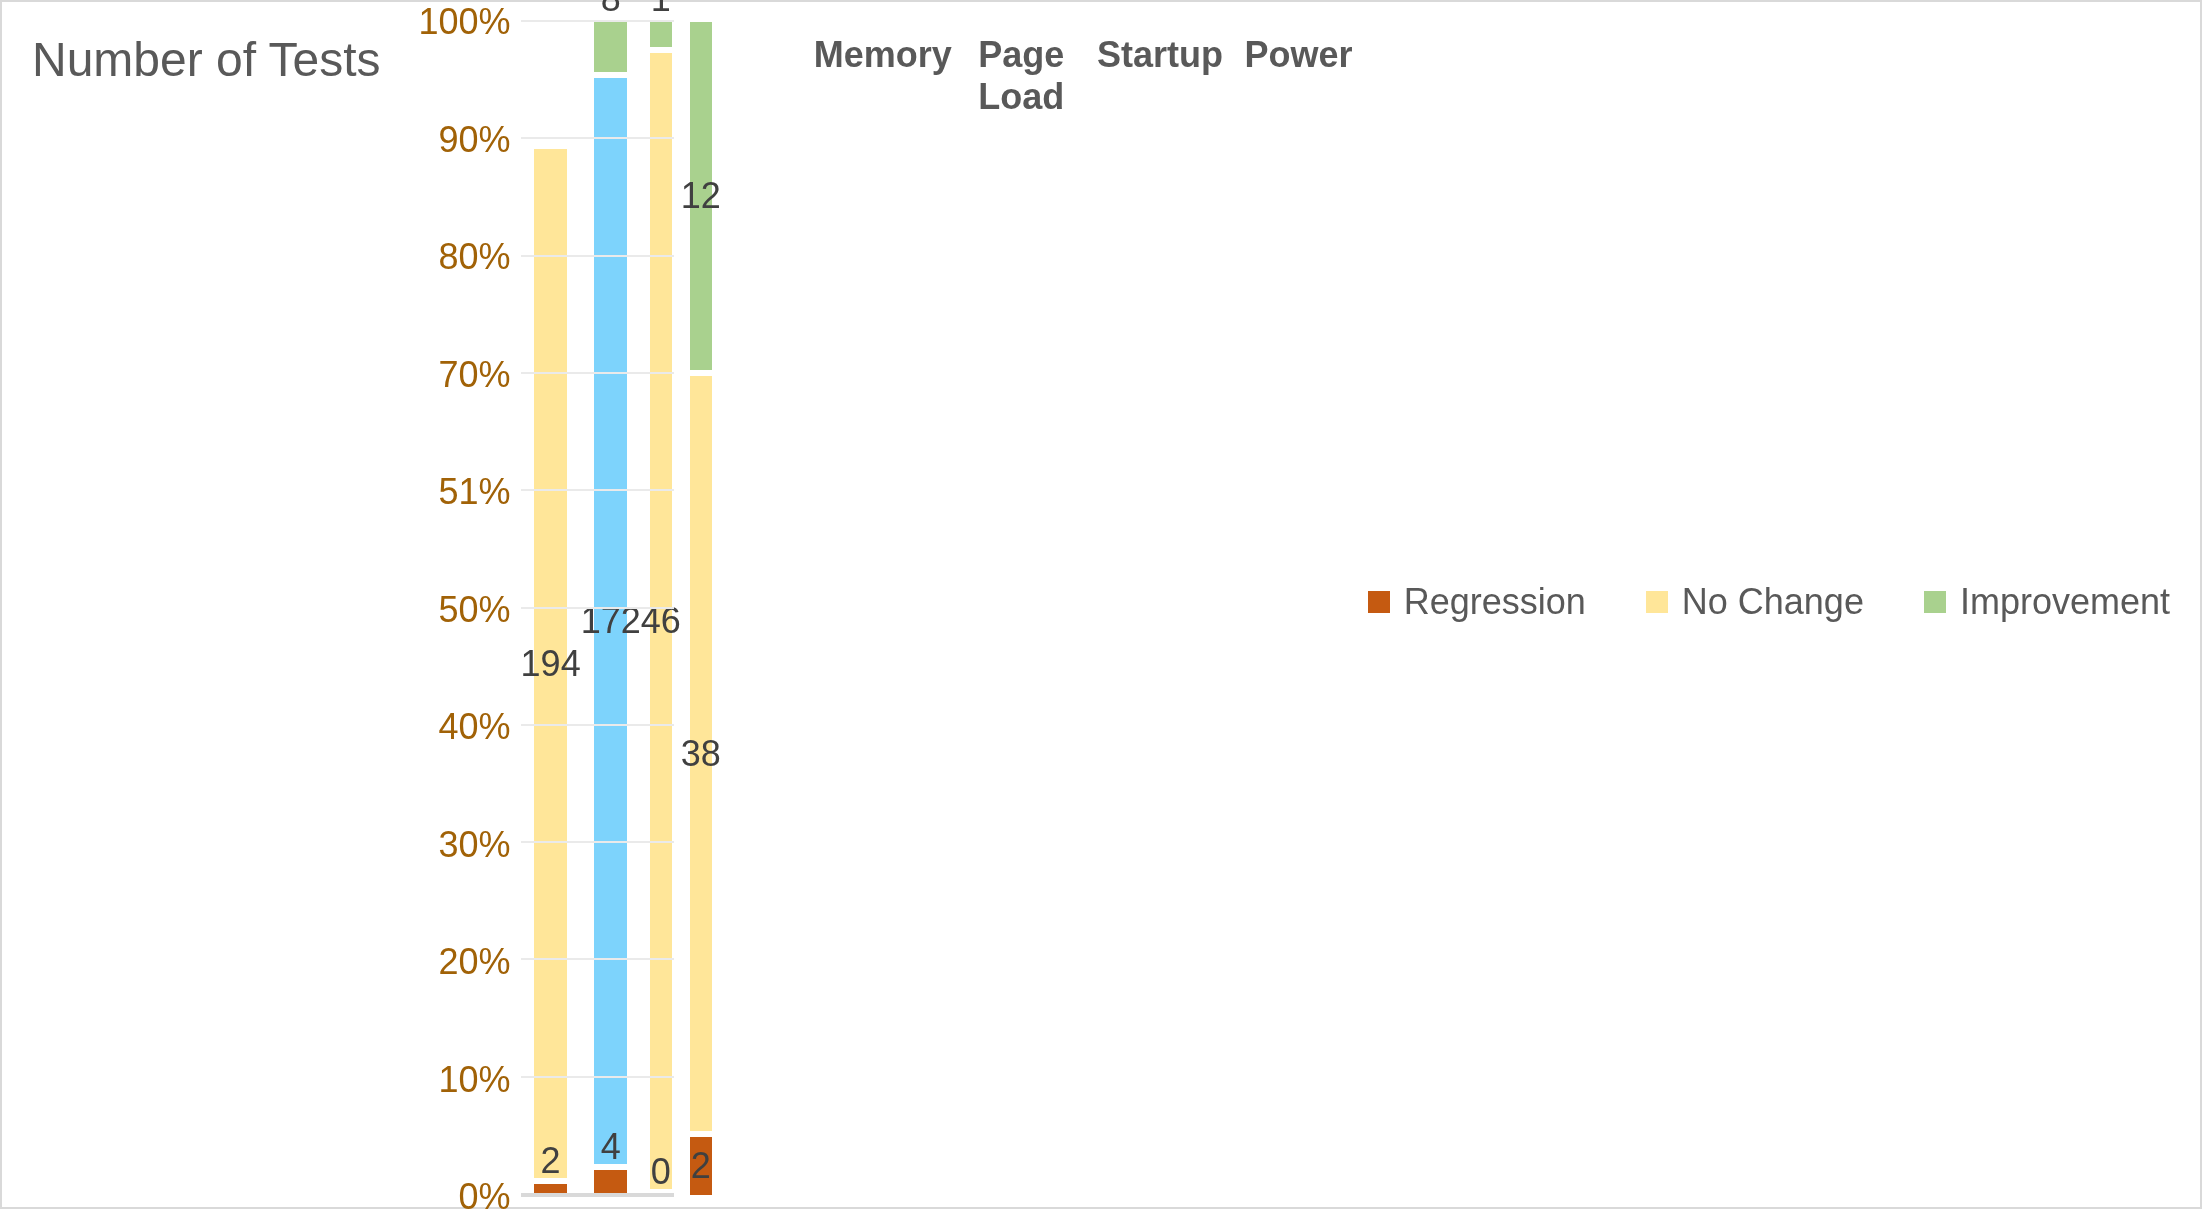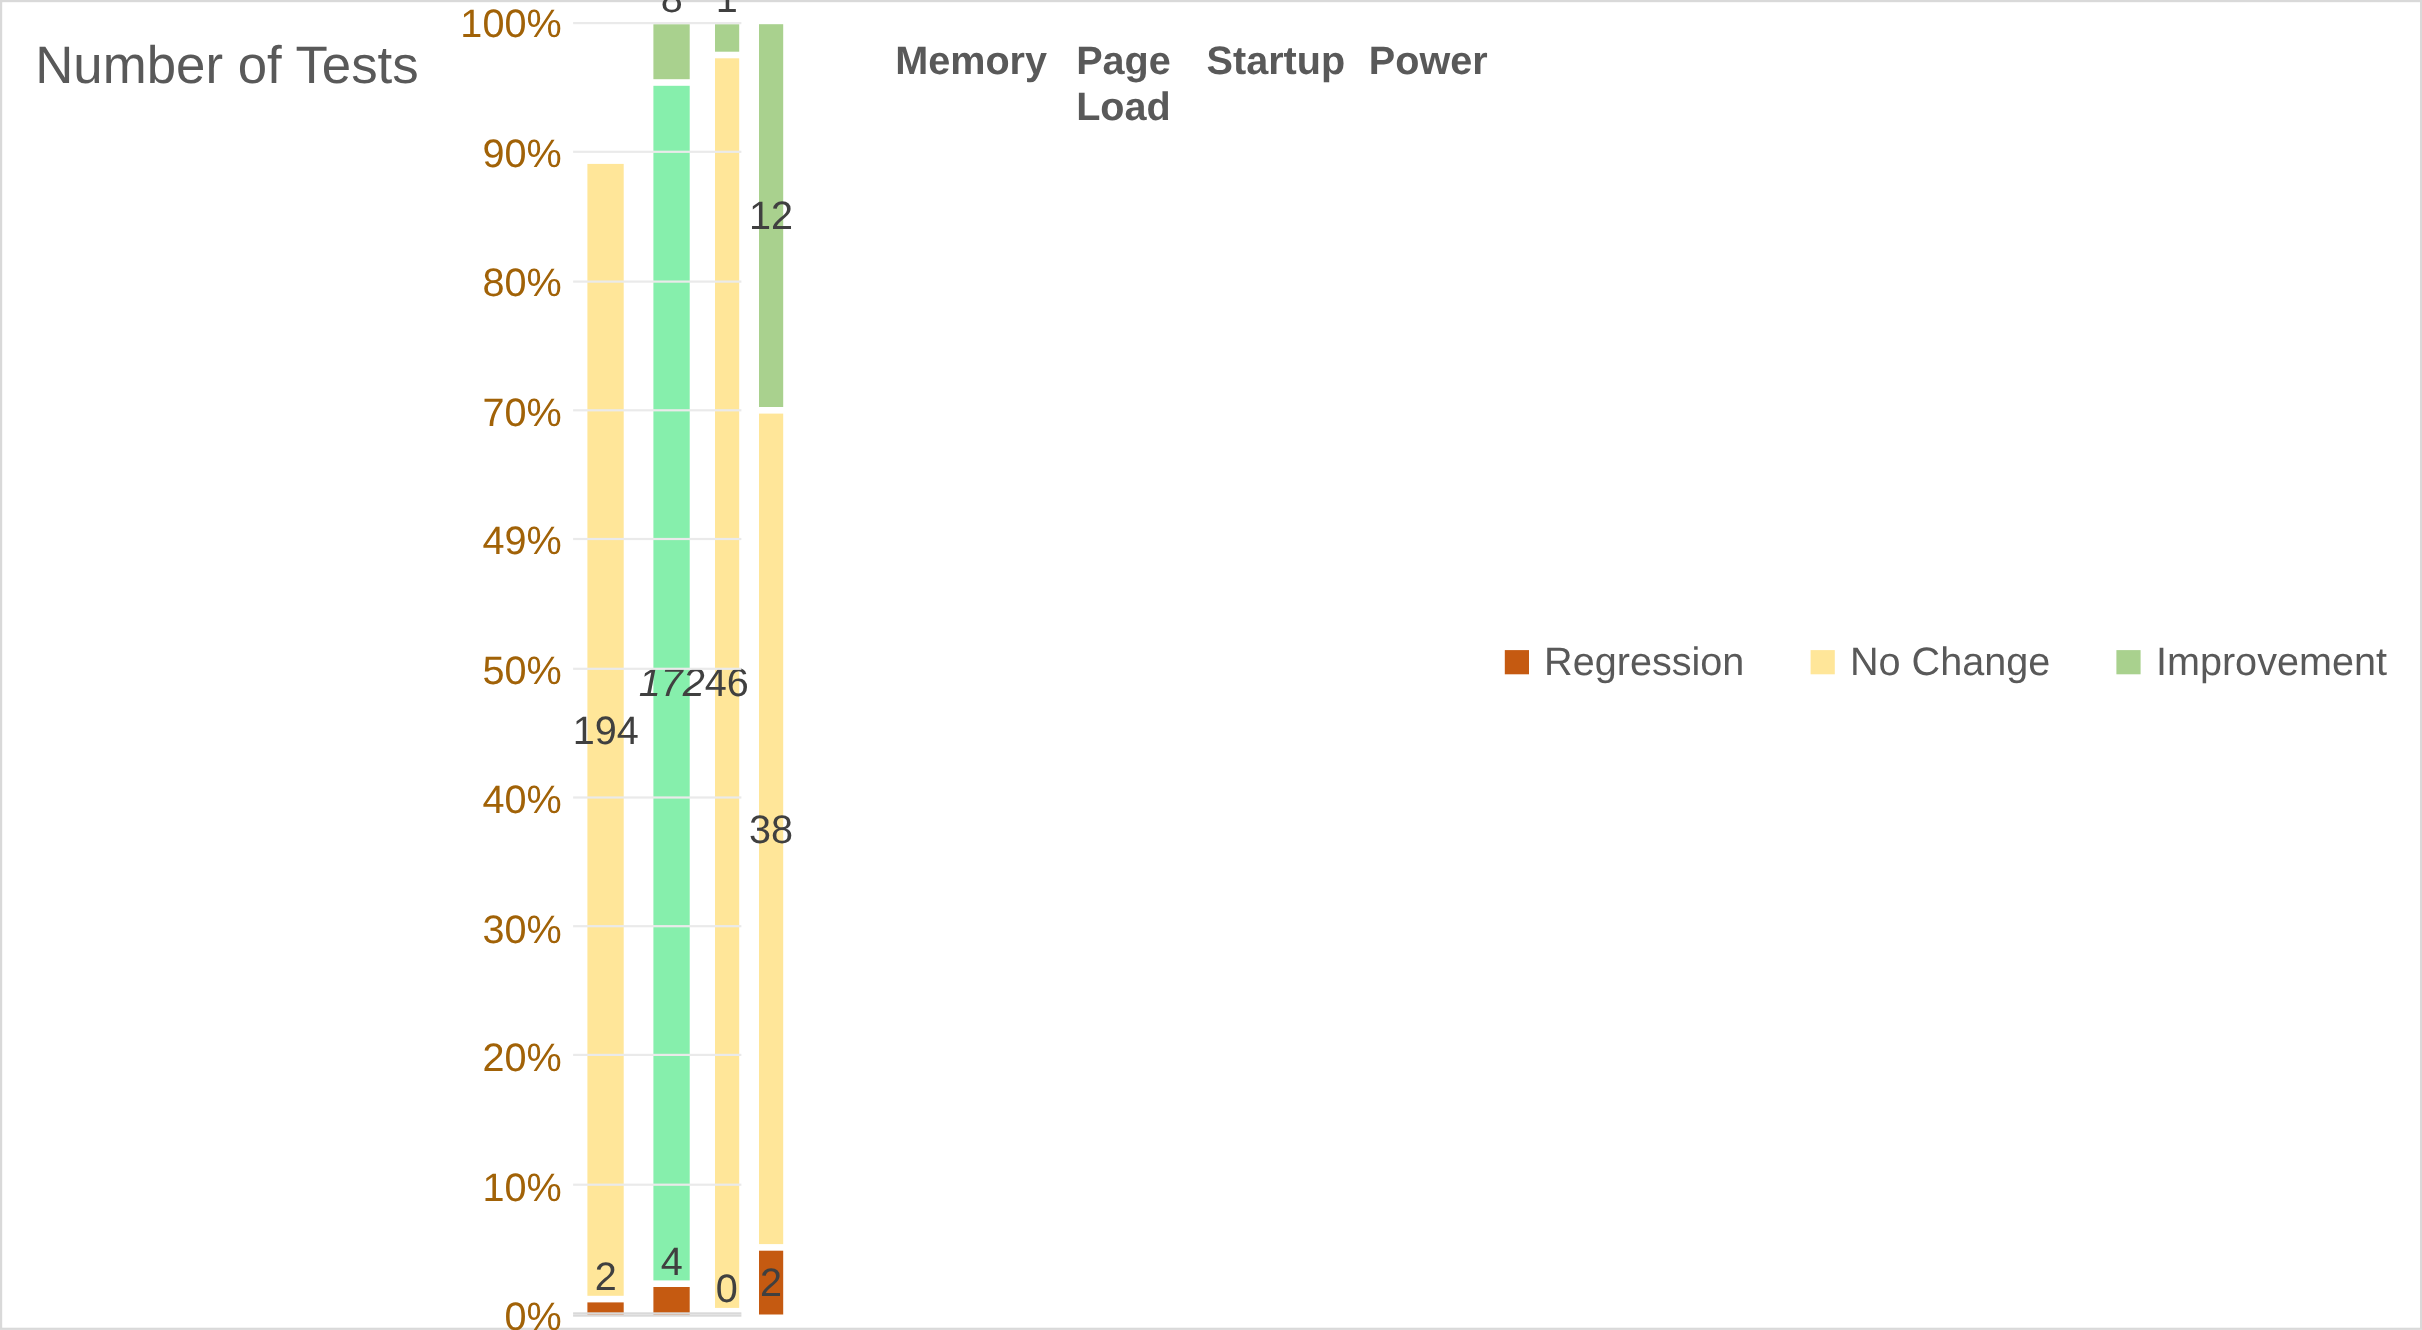--- a/index.html
+++ b/index.html
@@ -145,21 +145,21 @@
   <div class="chart-title">Number of Tests</div>
 
   <div class="plot-row">
     <div class="y-axis" id="y-axis">
         <div class="y-tick" style="bottom: 0%;">0%</div>
         <div class="y-tick" style="bottom: 10%;">10%</div>
         <div class="y-tick" style="bottom: 20%;">20%</div>
         <div class="y-tick" style="bottom: 30%;">30%</div>
         <div class="y-tick" style="bottom: 40%;">40%</div>
         <div class="y-tick" style="bottom: 50%;">50%</div>
-        <div class="y-tick" style="bottom: 60%;">49%</div>
+        <div class="y-tick" style="bottom: 60%;">51%</div>
         <div class="y-tick" style="bottom: 70%;">70%</div>
         <div class="y-tick" style="bottom: 80%;">80%</div>
         <div class="y-tick" style="bottom: 90%;">90%</div>
         <div class="y-tick" style="bottom: 100%;">100%</div>
       </div>
     <div class="plot-area" id="plot-area">
       <div class="bars" id="bars">
           <div class="bar-slot">
             <div class="bar">
               <div class="gap"></div>
@@ -171,21 +171,21 @@
                 <span class="lbl-above">2</span>
               </div>
             </div>
           </div>
           <div class="bar-slot">
             <div class="bar">
               <div class="segment seg-improve" style="height: 4.34783%; background: rgb(169, 209, 142);">
                 <span class="lbl-above">8</span>
               </div>
               <div class="gap"></div>
-              <div class="segment seg-nochange" style="height: 93.4783%; background: #86efac; font-style: italic;">
+              <div class="segment seg-nochange" style="height: 93.4783%; background: #7dd3fc;">
                 <span>172</span>
               </div>
               <div class="gap"></div>
               <div class="segment seg-regression" style="height: 2.17391%; background: rgb(197, 90, 17);">
                 <span class="lbl-above">4</span>
               </div>
             </div>
           </div>
           <div class="bar-slot">
             <div class="bar">

